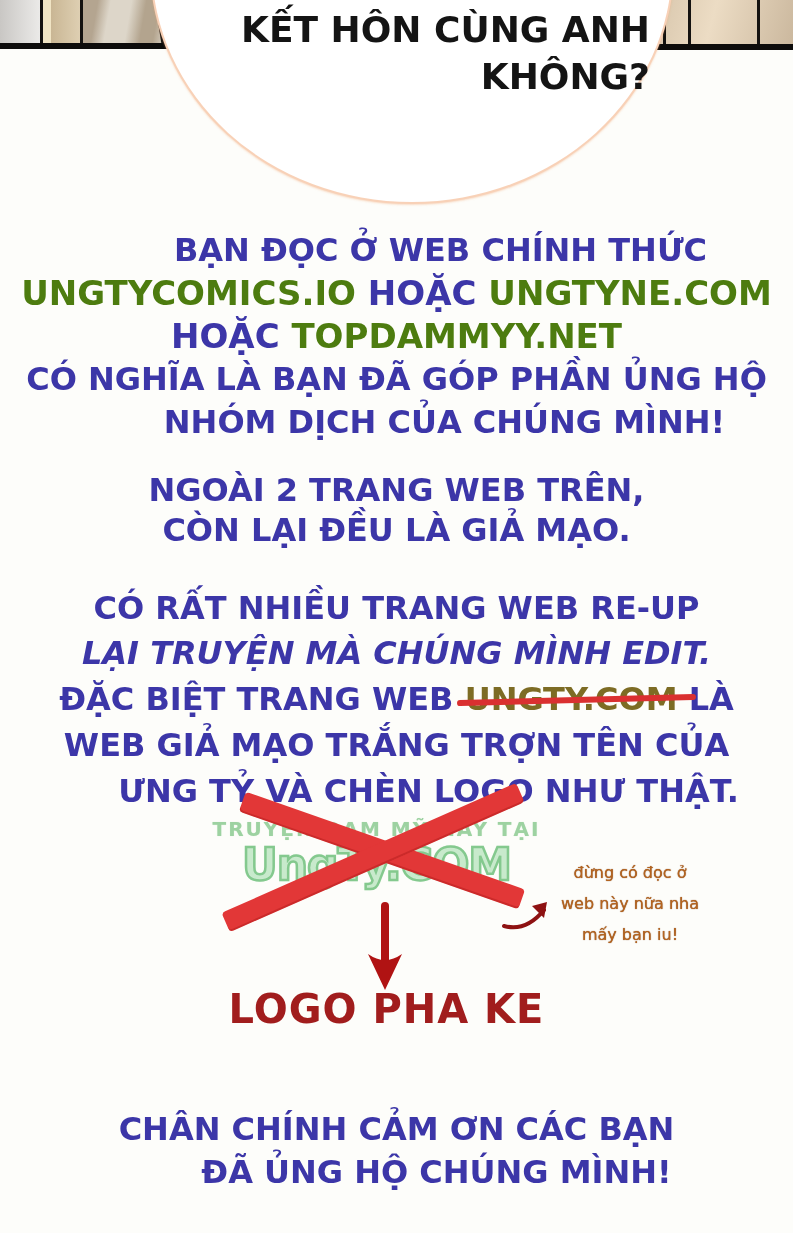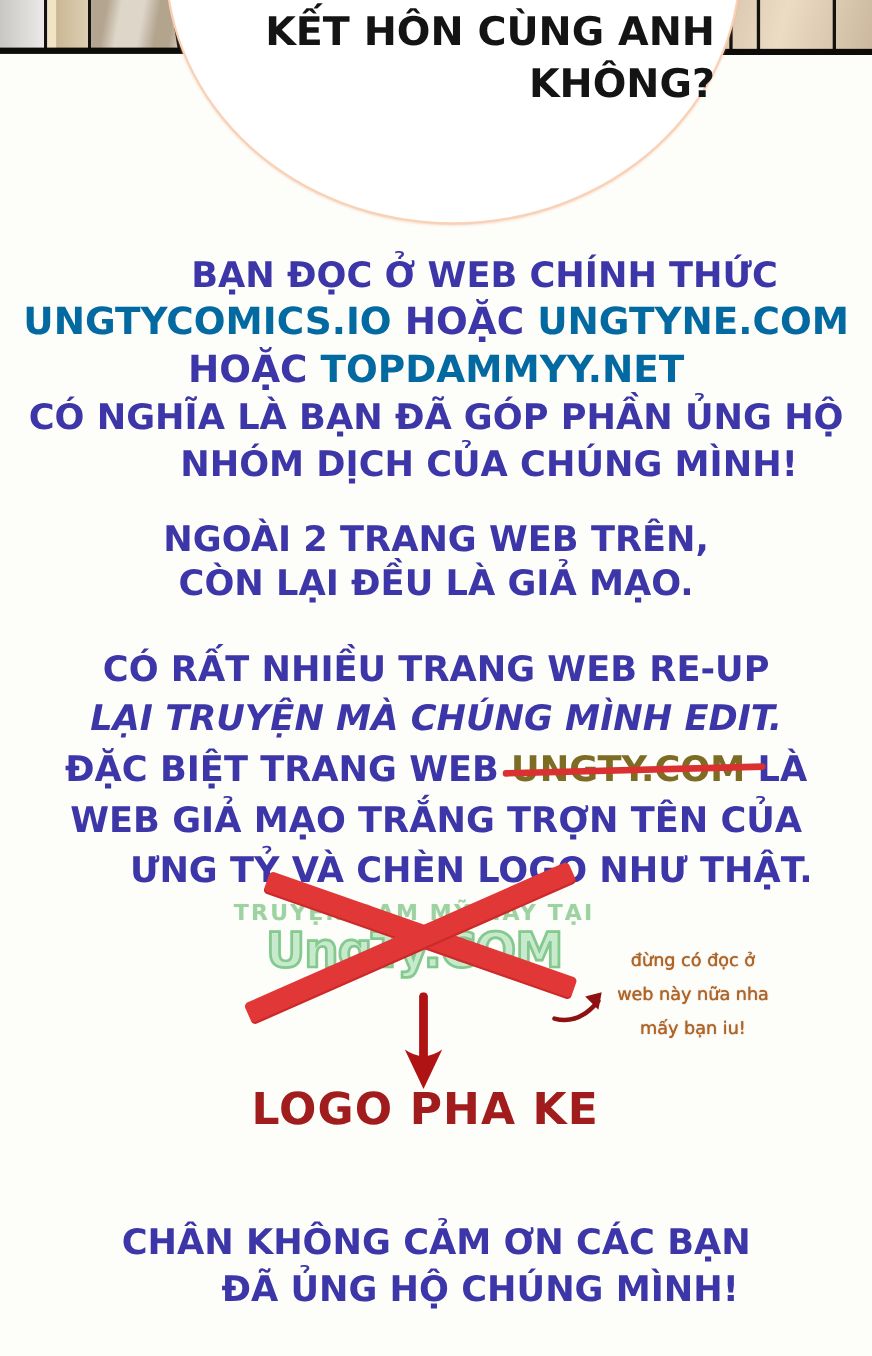--- a/index.html
+++ b/index.html
@@ -33,21 +33,21 @@
   #bubble{
     left:150px;top:-272px;width:520px;height:472px;background:#ffffff;
     border-radius:50%;border:2px solid rgba(242,172,124,0.55);
     box-shadow:0 1px 2px rgba(244,160,104,0.35);
   }
   #bubble-text{left:180px;top:6px;width:470px;text-align:right;color:#141414;
     font-weight:bold;font-size:36px;line-height:47px;letter-spacing:0px;}
   
   .cline{left:0;width:100%;text-align:center;font-weight:bold;white-space:nowrap;}
   .blue{color:#3c36a8;}
-  .red{color:#0369a1;}
+  .red{color:#4d7c0f;}
   .olive{color:#7d6c24;position:relative;display:inline-block;}
   .strike::after{content:"";position:absolute;left:-8px;right:-18px;top:46%;height:6px;
     background:#da3030;transform:rotate(-1.5deg);border-radius:3px;}
   .fs33{font-size:32px;}
   .fs35{font-size:34px;}
   
   #logo-tagline{top:817px;color:#9dd2a1;font-size:20px;letter-spacing:2px;
     text-shadow:0 0 1px #cfe9d1;}
   #logo-site{top:839px;font-size:44px;letter-spacing:-1px;font-weight:800;
     color:rgba(255,255,255,0.15);-webkit-text-stroke:2.5px #84c98e;
@@ -124,14 +124,14 @@
   <div>mấy bạn iu!</div>
 </div>
 
 <svg class="abs" style="left:358px;top:902px;" width="54" height="92">
   <path d="M27,4 L27,58" fill="none" stroke="#b01313" stroke-width="8" stroke-linecap="round"></path>
   <path d="M27,88 L10,52 Q27,64 44,52 Z" fill="#b01313"></path>
 </svg>
 
 <div class="abs cline" id="fake-caption">LOGO PHA KE</div>
 
-<div class="abs cline blue fs33" id="thanks1">CHÂN KHÔNG CẢM ƠN CÁC BẠN</div>
+<div class="abs cline blue fs33" id="thanks1">CHÂN CHÍNH CẢM ƠN CÁC BẠN</div>
 <div class="abs cline blue fs33" id="thanks2">ĐÃ ỦNG HỘ CHÚNG MÌNH!</div>
 
 </body></html>

